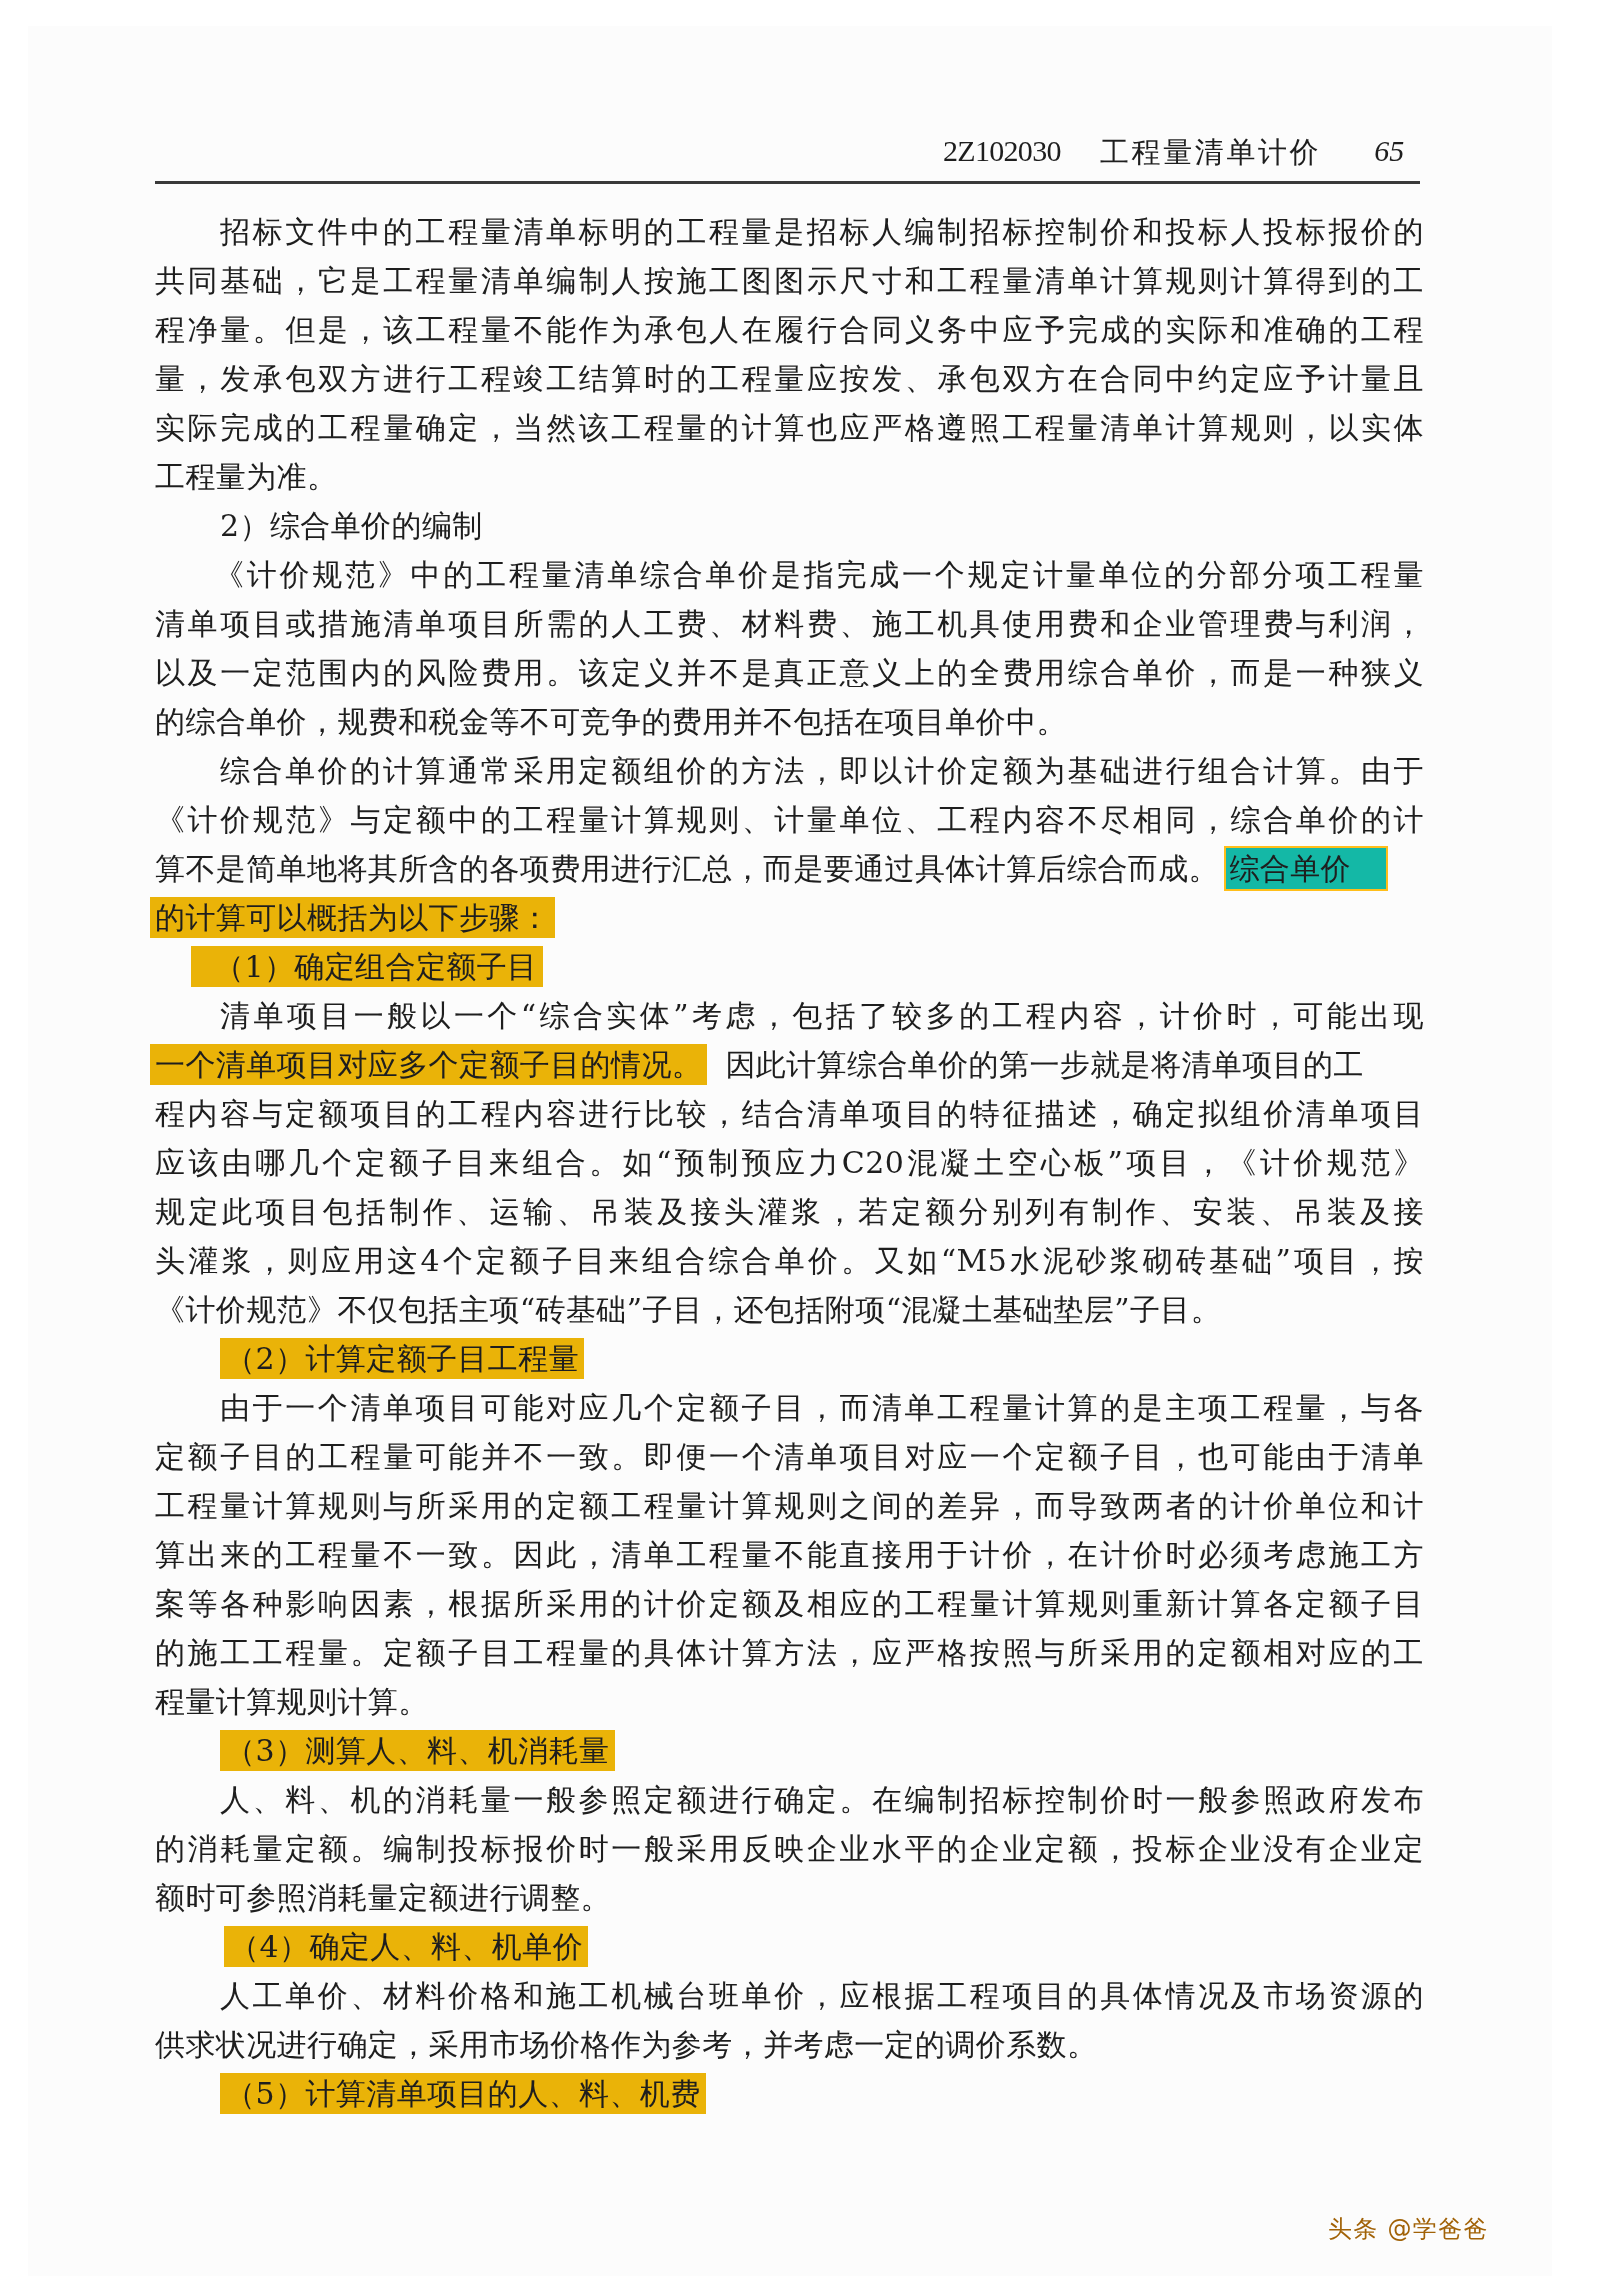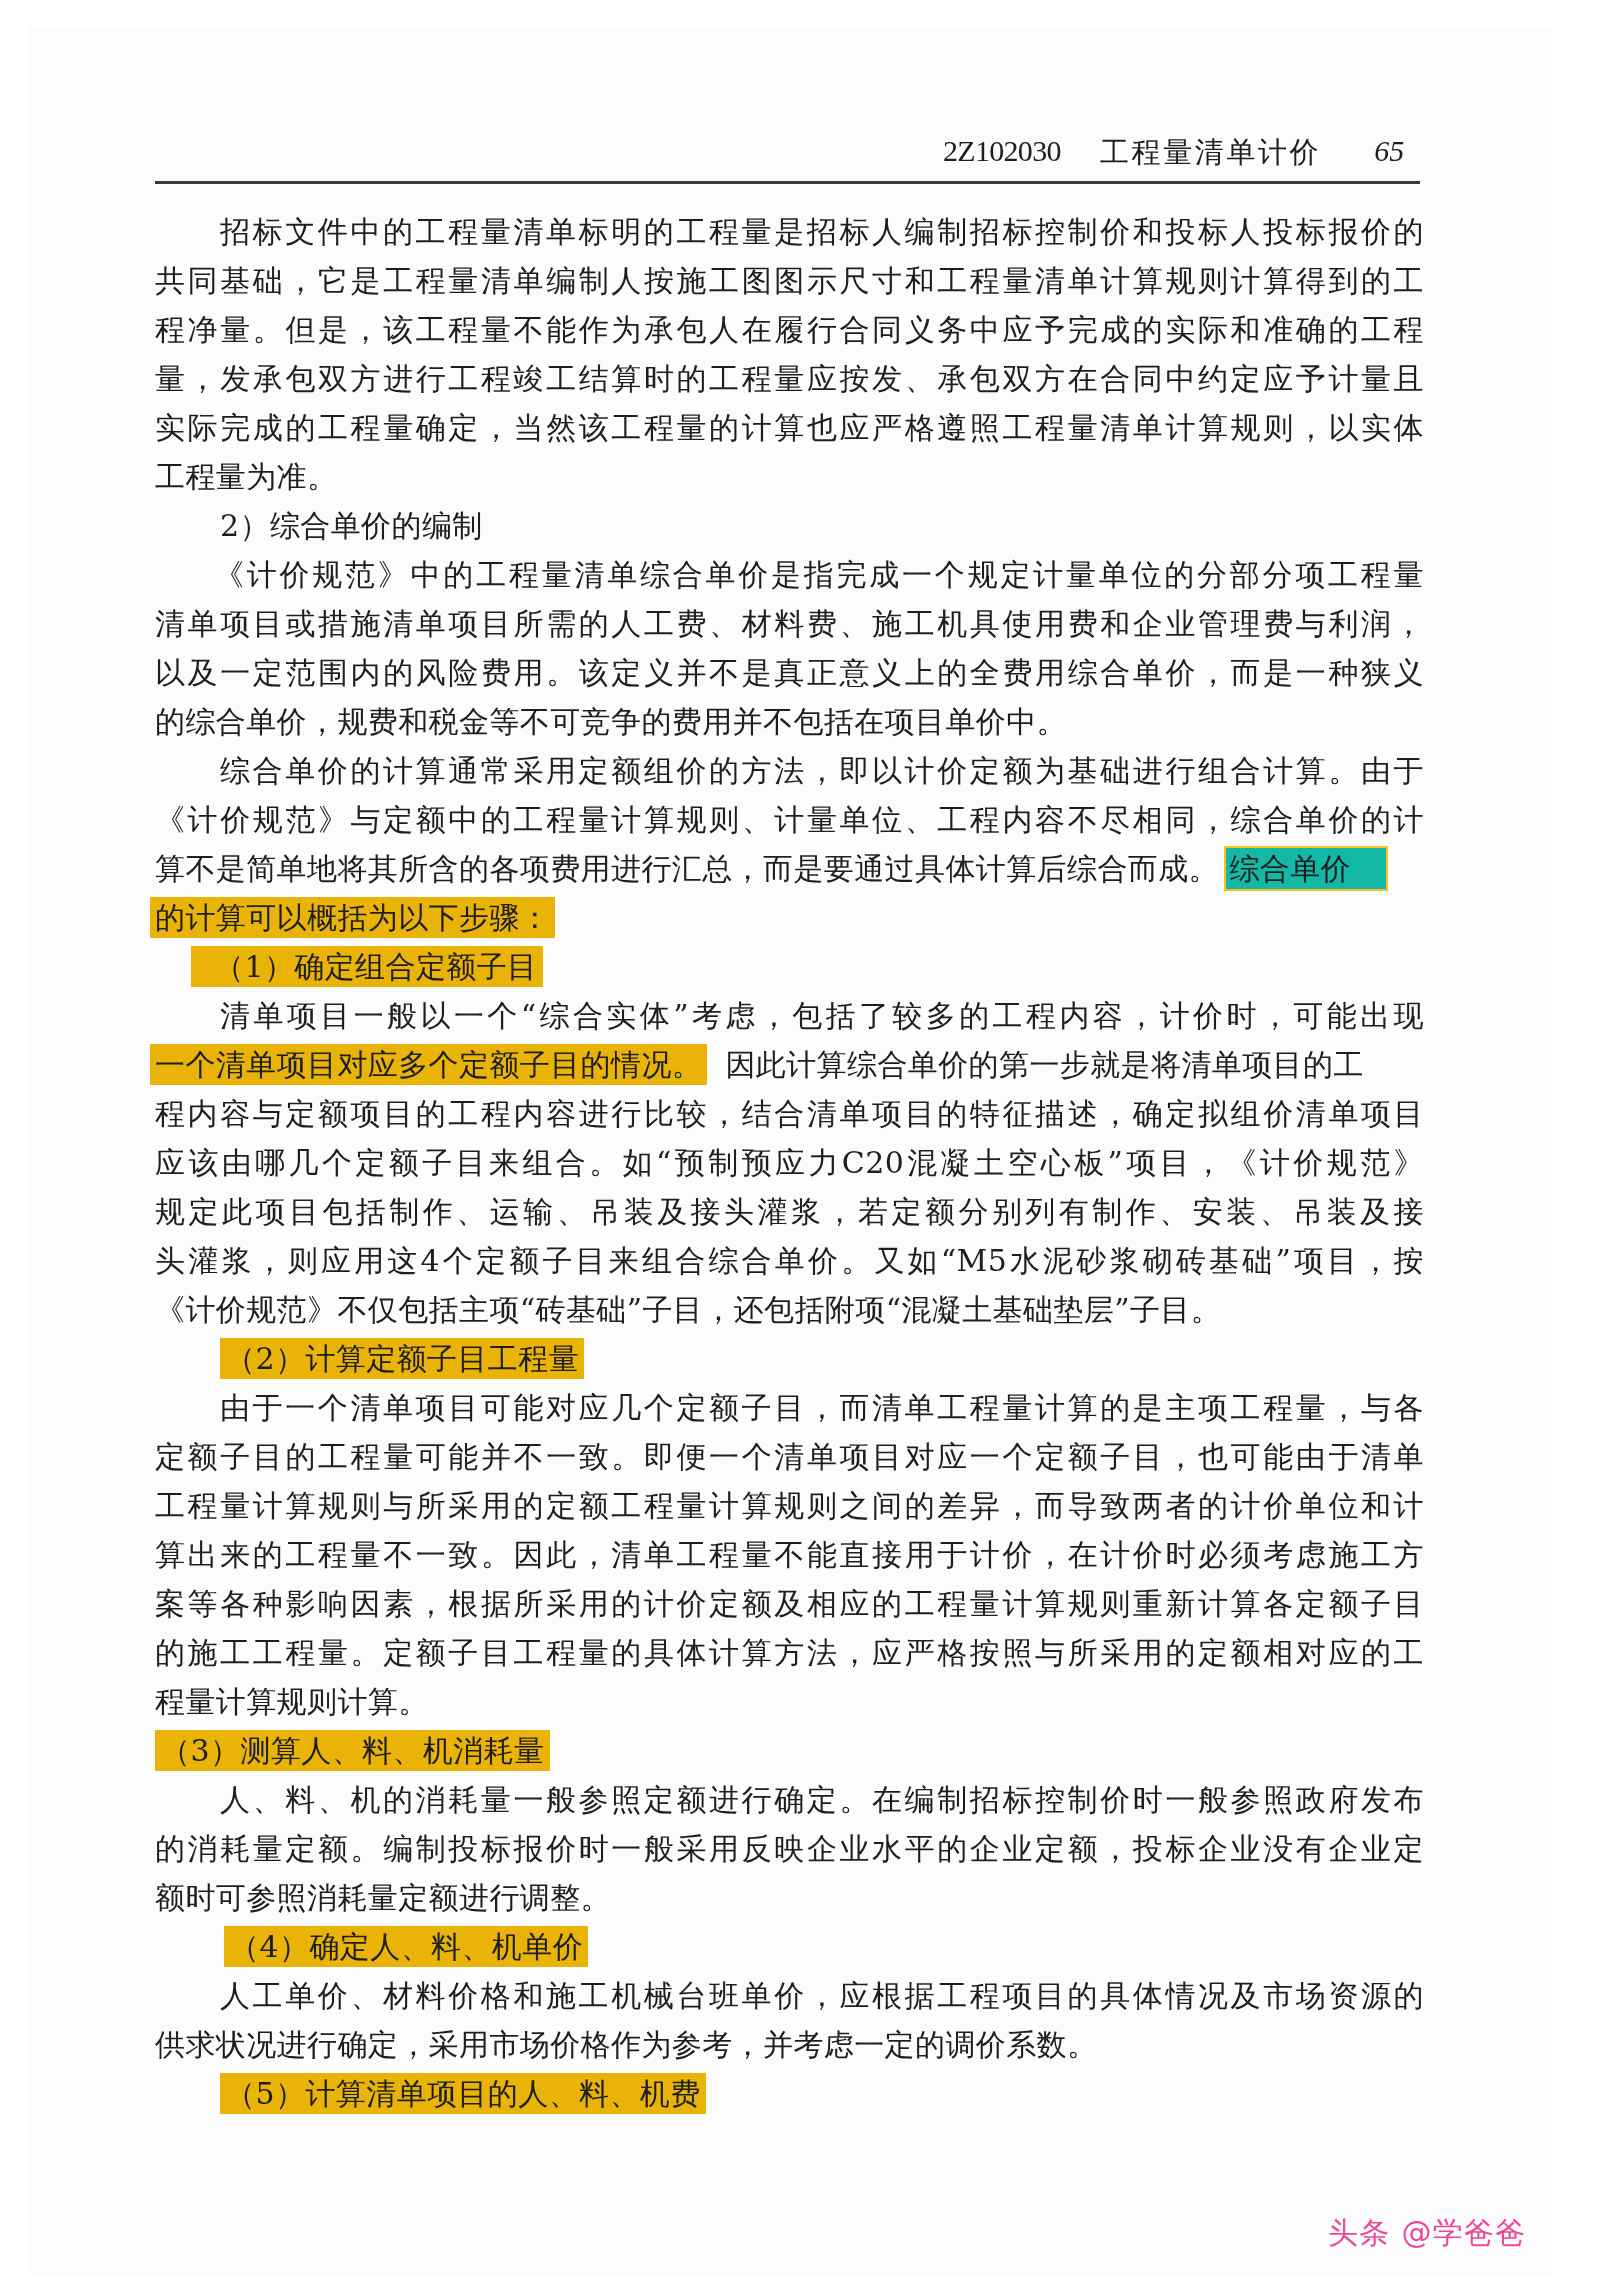--- a/index.html
+++ b/index.html
@@ -60,22 +60,22 @@
   .hl-block {
     display: inline-block;
     background: #eab308;
     line-height: 41px;
     padding: 0 5.2px;
   }
   .watermark {
     position: absolute;
     left: 1328px; top: 2213px;
     font-family: "DejaVu Sans", sans-serif;
-    font-size: 30px;
-    color: #ec4899;
+    font-size: 24px;
+    color: #a16207;
     letter-spacing: 1.3px;
   }
 </style>
 </head>
 <body>
 
 <div class="page"></div>
 
 <div class="header">
   <span class="code">2Z102030</span>
@@ -126,21 +126,21 @@
   </div>
   <div class="line indent just">由于一个清单项目可能对应几个定额子目，而清单工程量计算的是主项工程量，与各</div>
   <div class="line just">定额子目的工程量可能并不一致。即便一个清单项目对应一个定额子目，也可能由于清单</div>
   <div class="line just">工程量计算规则与所采用的定额工程量计算规则之间的差异，而导致两者的计价单位和计</div>
   <div class="line just">算出来的工程量不一致。因此，清单工程量不能直接用于计价，在计价时必须考虑施工方</div>
   <div class="line just">案等各种影响因素，根据所采用的计价定额及相应的工程量计算规则重新计算各定额子目</div>
   <div class="line just">的施工工程量。定额子目工程量的具体计算方法，应严格按照与所采用的定额相对应的工</div>
   <div class="line">程量计算规则计算。</div>
 
   <div class="line">
-    <span class="hl-block" style="">（3）测算人、料、机消耗量</span>
+    <span class="hl-block" style="margin-left:65px">（3）测算人、料、机消耗量</span>
   </div>
   <div class="line indent just">人、料、机的消耗量一般参照定额进行确定。在编制招标控制价时一般参照政府发布</div>
   <div class="line just">的消耗量定额。编制投标报价时一般采用反映企业水平的企业定额，投标企业没有企业定</div>
   <div class="line">额时可参照消耗量定额进行调整。</div>
 
   <div class="line">
     <span class="hl-block" style="margin-left:69px">（4）确定人、料、机单价</span>
   </div>
   <div class="line indent just">人工单价、材料价格和施工机械台班单价，应根据工程项目的具体情况及市场资源的</div>
   <div class="line">供求状况进行确定，采用市场价格作为参考，并考虑一定的调价系数。</div>

